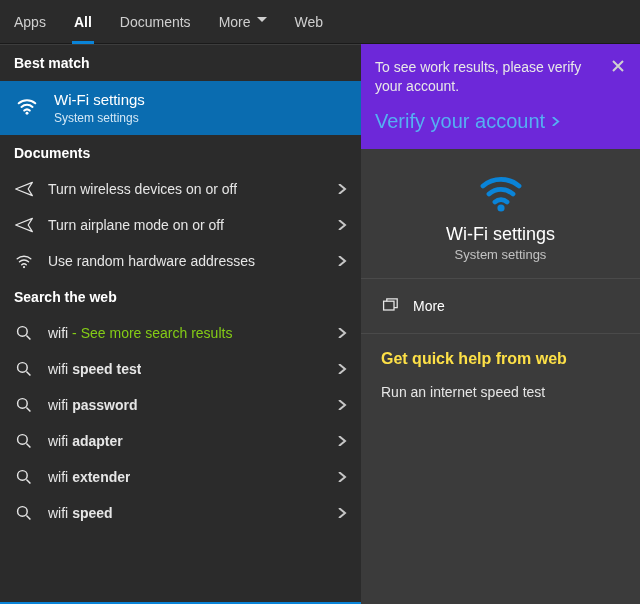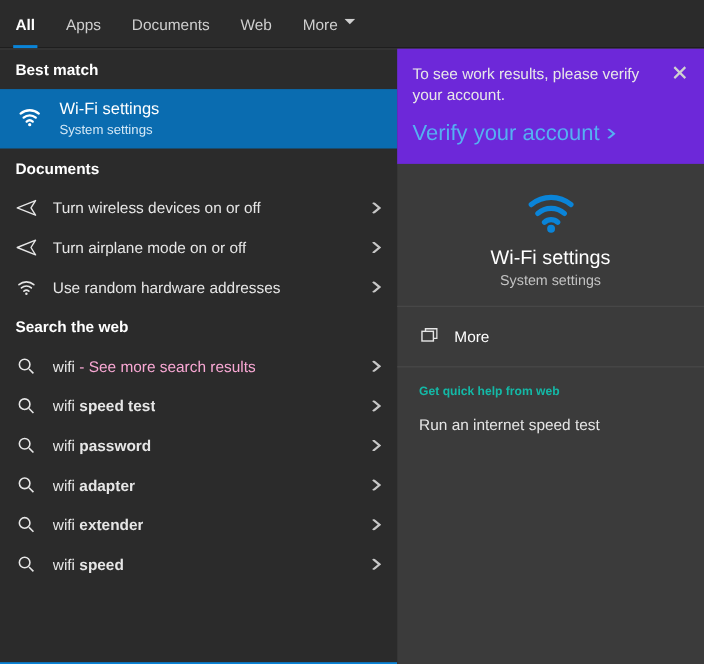--- a/index.html
+++ b/index.html
@@ -16,74 +16,74 @@
   .right { flex: 1; background: #3b3b3b; position: relative; overflow: hidden; }
 
   .section-header { color: #fff; font-weight: 600; font-size: 14px; padding: 10px 14px 10px 14px; }
 
   .item { display: flex; align-items: center; height: 36px; padding: 0 14px; color: #e6e6e6; font-size: 14px; cursor: pointer; position: relative; }
   .item .chev { position: absolute; right: 14px; top: 50%; transform: translateY(-50%); }
   .item .chev svg { width: 10px; height: 10px; stroke: #c7c7c7; fill: none; stroke-width: 2; }
   .item .icon { width: 20px; height: 20px; display: flex; align-items: center; justify-content: center; margin-right: 14px; flex-shrink: 0; }
   .item .label { white-space: nowrap; overflow: hidden; text-overflow: ellipsis; }
   .item .label .bold { font-weight: 700; }
-  .item .label .muted { color: #f9a8d4; font-weight: 400; }
+  .item .label .muted { color: #84cc16; font-weight: 400; }
 
   .best-match { background: #0a6cb0; padding: 10px 14px; display: flex; align-items: flex-start; cursor: pointer; }
   .best-match .icon { width: 26px; height: 26px; margin-right: 14px; display:flex; align-items:center; justify-content:center; margin-top:2px;}
   .best-match .title { color: #fff; font-size: 15px; font-weight: 400; line-height: 1.2; }
   .best-match .sub { color: #d4e8f6; font-size: 12px; margin-top: 2px; }
 
   
   .banner { background: #3b3b3b; border-bottom: 1px solid #3b3b3b; position: relative; }
   .banner-inner { background: #6d28d9; padding: 14px 40px 14px 14px; color: #e8e8e8; font-size: 14px; line-height: 1.35; position: relative; }
   .banner .close { position: absolute; top: 10px; right: 10px; width: 24px; height: 24px; display:flex; align-items:center; justify-content:center; cursor: pointer; }
   .banner .close svg { width: 12px; height: 12px; stroke: #d0d0d0; stroke-width: 2; }
   .banner .verify { color: #55b0f2; font-size: 20px; margin-top: 12px; display: inline-flex; align-items: center; cursor: pointer; }
   .banner .verify svg { width: 9px; height: 9px; stroke: #55b0f2; fill:none; stroke-width:2; margin-left: 6px; }
 
   .detail-head { text-align: center; padding: 18px 12px 16px 12px; border-bottom: 1px solid #4a4a4a; }
   .detail-head .big-icon { width: 48px; height: 48px; margin: 0 auto 8px auto; }
   .detail-head .title { color: #fff; font-size: 18px; }
   .detail-head .sub { color: #c2c2c2; font-size: 13px; margin-top: 2px; }
   .detail-open { display: flex; align-items: center; height: 55px; padding: 0 20px; color: #fff; font-size: 14px; border-bottom: 1px solid #4a4a4a; cursor:pointer; }
   .detail-open .open-icon { width: 18px; height: 18px; margin-right: 14px; display:flex; align-items:center; justify-content:center; }
-  .help-head { color: #14b8a6; font-weight: 600; font-size: 11px; padding: 16px 20px 10px 20px; }
+  .help-head { color: #fde047; font-weight: 600; font-size: 16px; padding: 16px 20px 10px 20px; }
   .help-item { color: #e6e6e6; font-size: 14px; padding: 6px 20px; cursor: pointer; }
 
   
   .airplane-stroke { stroke: #e6e6e6; fill: none; stroke-width: 1.5; stroke-linejoin: round; }
   .search-stroke { stroke: #e6e6e6; fill: none; stroke-width: 1.8; }
 
   .footer-line { position: absolute; left: 0; right: 0; bottom: 0; height: 2px; background: #0a84d8; }
 </style>
 </head>
 <body>
 
 <div class="container">
 
   <div class="tabs">
+    <div class="tab">
+        <span>Apps</span>
+      </div>
     <div class="tab active">
         <span>All</span>
       </div>
     <div class="tab">
-        <span>Apps</span>
-      </div>
-    <div class="tab">
         <span>Documents</span>
-      </div>
-    <div class="tab">
-        <span>Web</span>
       </div>
     <div class="tab">
       <span>More</span>
       <svg viewBox="0 0 10 10">
           <path d="M0 0 L5 5 L10 0 Z"></path>
         </svg>
     </div>
+    <div class="tab">
+        <span>Web</span>
+      </div>
   </div>
 
   <div class="main">
 
     <div class="left">
       <div class="section-header">Best match</div>
       <div class="best-match">
         <span class="icon">
           <svg viewBox="0 0 24 24" width="22" height="22">
               <path fill="none" stroke="#fff" stroke-width="2.3" stroke-linecap="round" d="M3 9 A14 14 0 0 1 21 9"></path>

